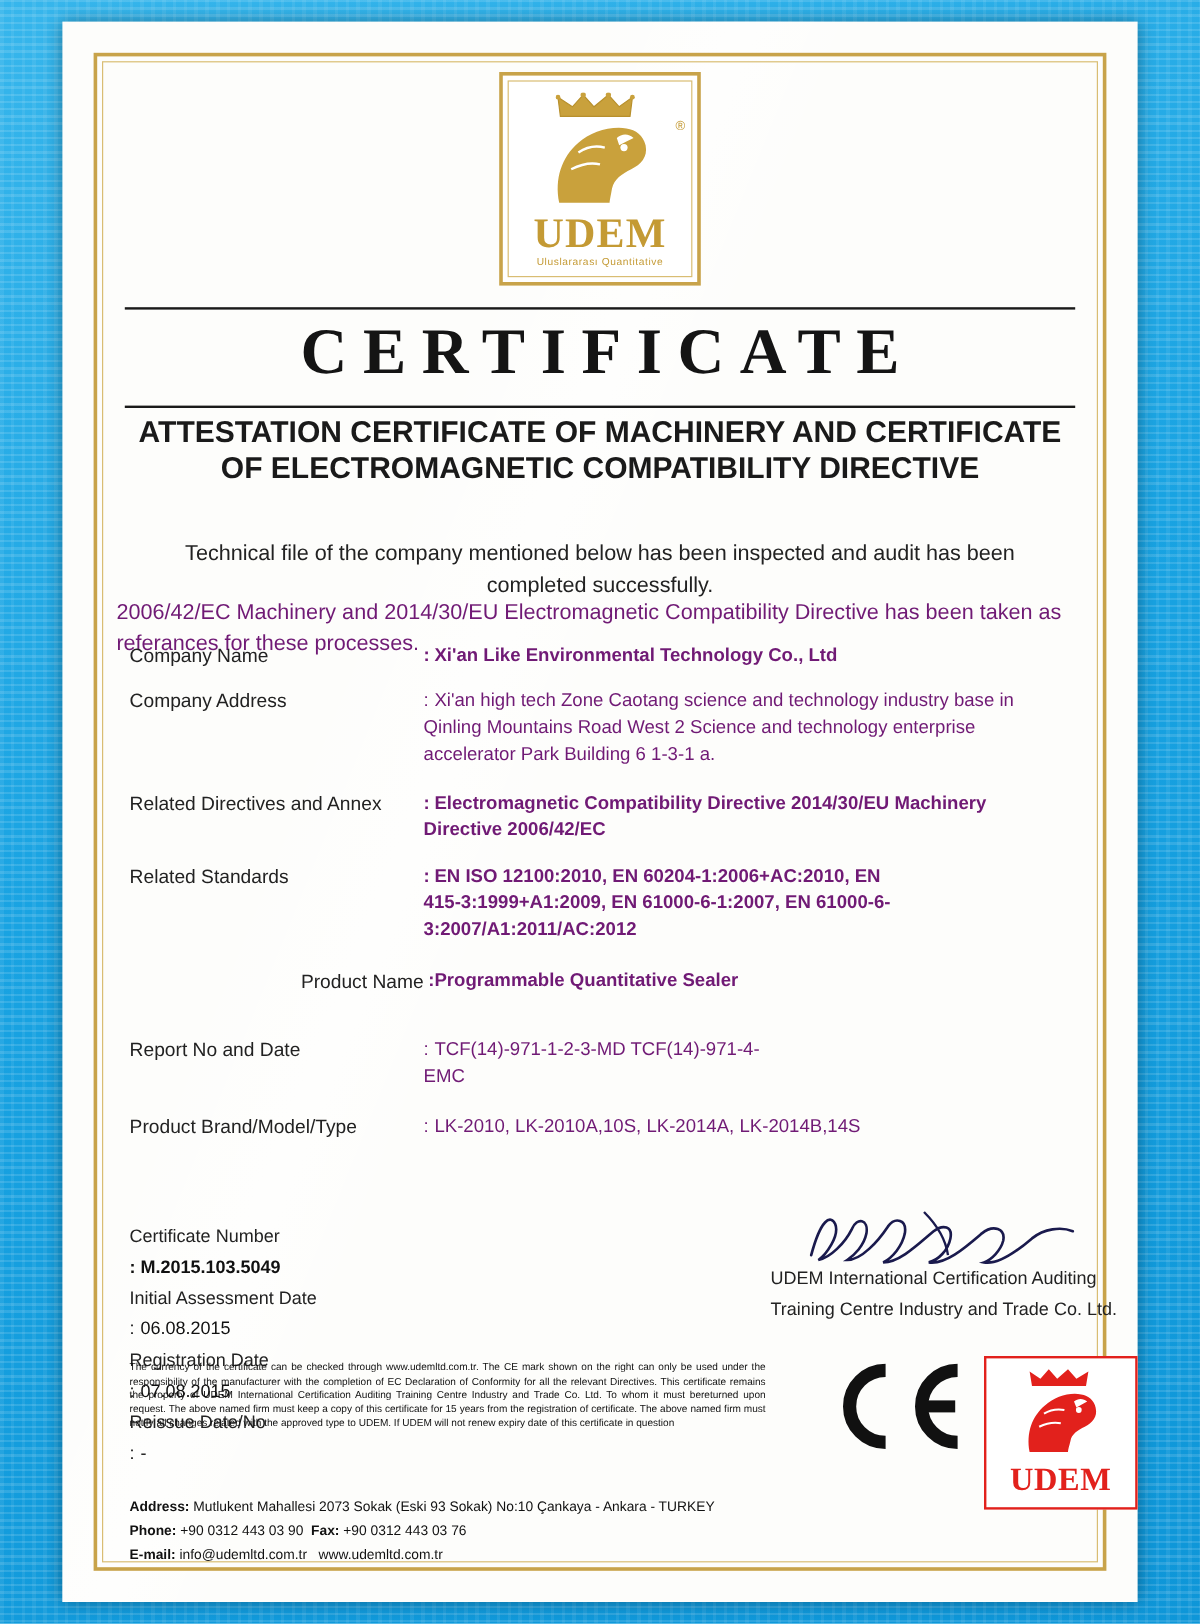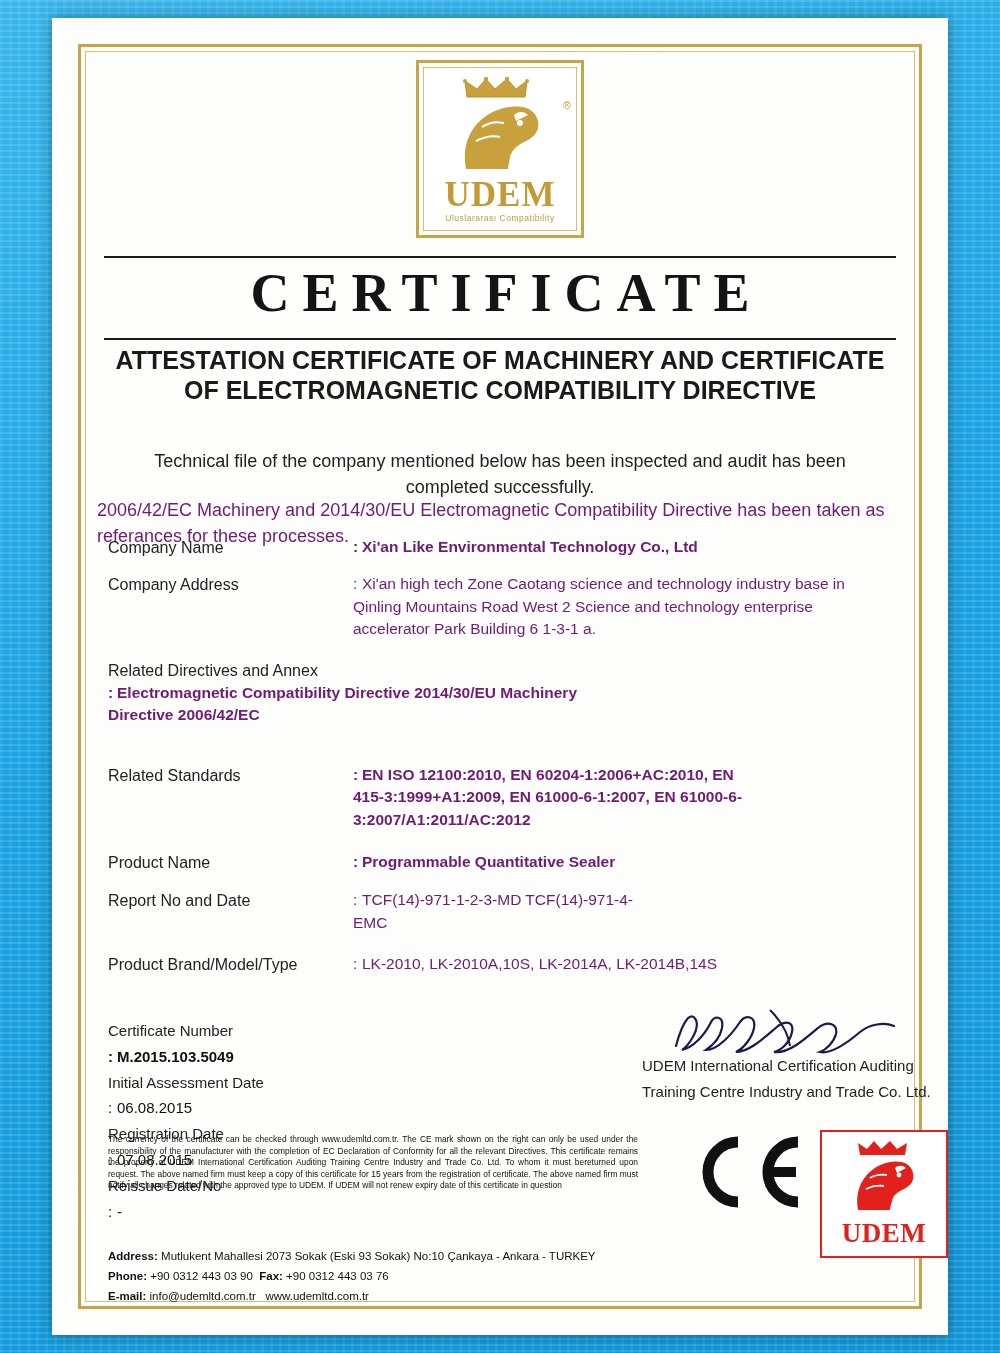--- a/index.html
+++ b/index.html
@@ -169,21 +169,21 @@
     </svg>
     <svg class="horse" viewBox="0 0 96 74">
       <path d="M14 72 C10 52 16 34 30 22 C40 13 56 8 70 10 C78 11 84 16 86 24
                C88 34 82 40 74 44 C66 48 60 52 58 60 C57 66 56 70 56 72 Z" fill="#c9a13c"></path>
       <path d="M62 18 C66 14 72 14 76 18 C72 20 68 22 64 24 Z" fill="#fff"></path>
       <circle cx="68" cy="26" r="3" fill="#fff"></circle>
       <path d="M30 30 C36 26 44 24 52 26" stroke="#fff" stroke-width="2" fill="none"></path>
       <path d="M24 44 C32 40 40 38 48 40" stroke="#fff" stroke-width="2" fill="none"></path>
     </svg>
     <div class="udem-word">UDEM</div>
-    <div class="udem-sub">Uluslararası  Compatibility</div>
+    <div class="udem-sub">Uluslararası  Quantitative</div>
     <div class="reg-mark">®</div>
   </div>
 
   <div class="rule top"></div>
   <div class="cert-title">CERTIFICATE</div>
   <div class="rule bot"></div>
 
   <div class="subtitle">ATTESTATION CERTIFICATE OF MACHINERY AND CERTIFICATE OF ELECTROMAGNETIC COMPATIBILITY DIRECTIVE</div>
   <div class="lead">Technical file of the company mentioned below has been inspected and audit has been completed successfully.</div>
   <div class="lead2">2006/42/EC Machinery and 2014/30/EU Electromagnetic Compatibility Directive has been taken as referances for these processes.</div>
@@ -193,31 +193,31 @@
     <div class="row">
       <div class="lbl">Company Name</div>
       <div class="val b"><span class="colon">:</span><span>Xi'an Like Environmental Technology Co., Ltd</span></div>
     </div>
 
     <div class="row" style="margin-bottom:18px;">
       <div class="lbl">Company Address</div>
       <div class="val" style="max-width:530px;"><span class="colon">:</span><span>Xi'an high tech Zone Caotang science and technology industry base in Qinling Mountains Road West 2 Science and technology enterprise accelerator Park Building 6 1-3-1 a.</span></div>
     </div>
 
-    <div class="row" style="margin-bottom:37px;flex-direction:column;">
+    <div class="row" style="margin-bottom:16px;">
       <div class="lbl">Related Directives and Annex</div>
       <div class="val b" style="max-width:470px;"><span class="colon">:</span><span>Electromagnetic Compatibility Directive 2014/30/EU Machinery Directive 2006/42/EC</span></div>
     </div>
 
     <div class="row" style="margin-bottom:20px;">
       <div class="lbl">Related Standards</div>
       <div class="val b" style="max-width:400px;"><span class="colon">:</span><span>EN ISO 12100:2010, EN 60204-1:2006+AC:2010, EN 415-3:1999+A1:2009, EN 61000-6-1:2007, EN 61000-6-3:2007/A1:2011/AC:2012</span></div>
     </div>
 
-    <div class="row" style="margin-bottom:15px;">
+    <div class="row" style="margin-bottom:34px;text-align:right;">
       <div class="lbl">Product Name</div>
       <div class="val b"><span class="colon">:</span><span>Programmable Quantitative Sealer</span></div>
     </div>
 
     <div class="row" style="margin-bottom:19px;">
       <div class="lbl">Report No and Date</div>
       <div class="val" style="max-width:300px;"><span class="colon">:</span><span>TCF(14)-971-1-2-3-MD TCF(14)-971-4-EMC</span></div>
     </div>
 
     <div class="row">

